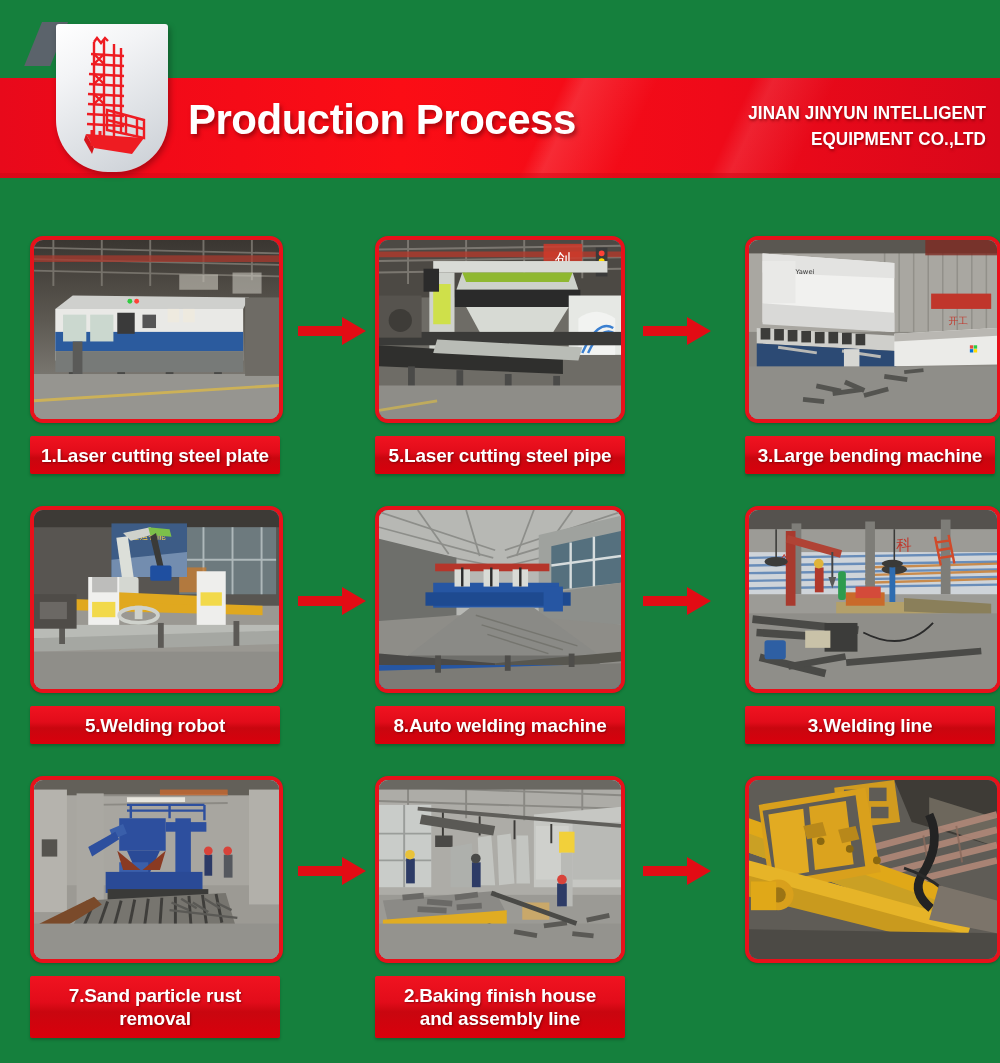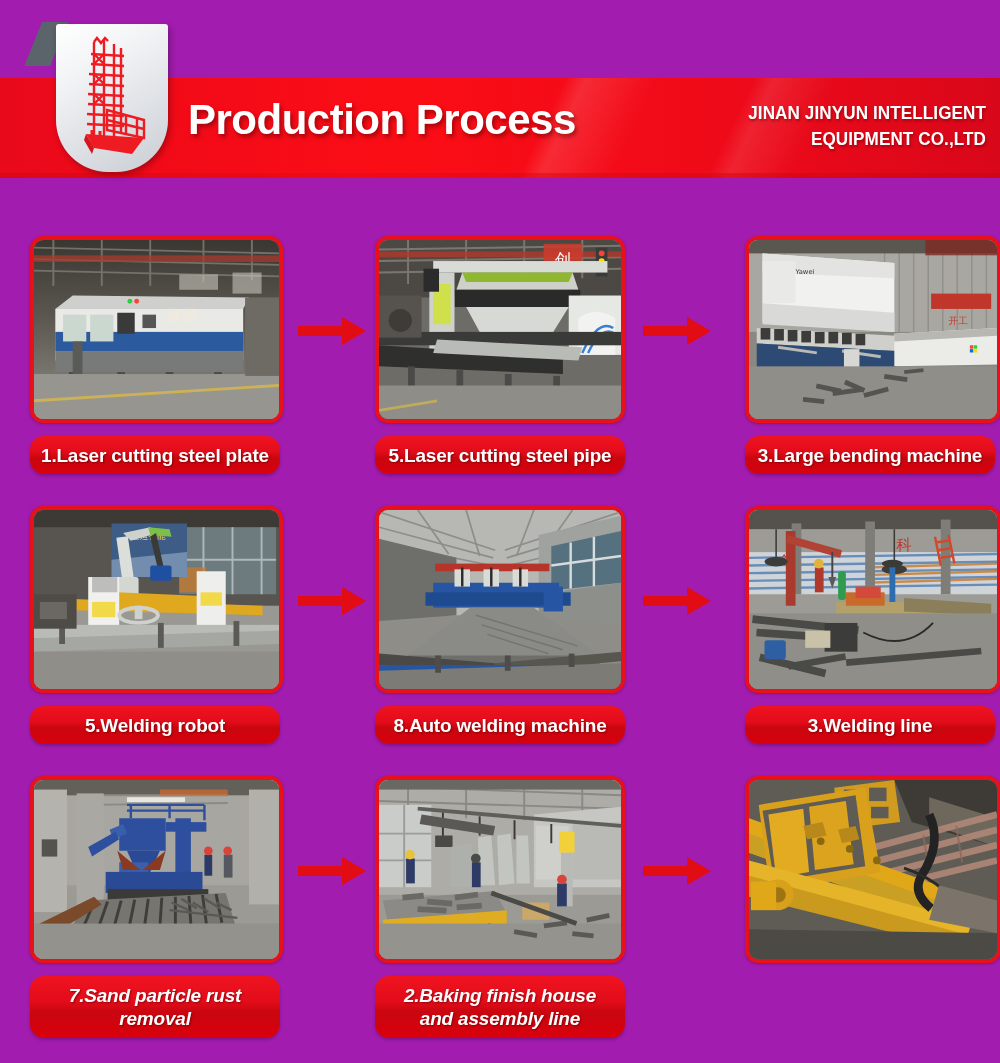--- a/index.html
+++ b/index.html
@@ -10,21 +10,21 @@
     height: 1063px;
     background: #ffffff;
     font-family: "Liberation Sans", sans-serif;
     overflow: hidden;
   }
 
   .page {
     position: relative;
     width: 1000px;
     height: 1063px;
-    background: #a21caf;
+    background: #15803d;
   }
 
   
   .header {
     position: absolute;
     left: 0; top: 0;
     width: 1000px;
     height: 185px;
   }
 
@@ -105,21 +105,21 @@
   .grid {
     position: absolute;
     left: 0; top: 236px;
     width: 1000px;
   }
   .row {
     position: relative;
     width: 1000px;
     height: 270px;
   }
-  .row.row-3 { height: 285px; font-style: italic; }
+  .row.row-3 { height: 285px; }
 
   .cell {
     position: absolute;
     top: 0;
     width: 266px;
   }
   .cell.col-1 { left: 30px; }
   .cell.col-2 { left: 375px; }
   .cell.col-3 { left: 745px; }
 
@@ -135,21 +135,21 @@
   }
   .cell.col-2 .photo-frame { width: 250px; }
   .cell.col-3 .photo-frame { width: 256px; }
 
   .photo-inner { position: absolute; inset: 0; overflow: hidden; }
 
   .label-pill {
     margin-top: 13px;
     width: 250px;
     min-height: 38px;
-    border-radius: 14px;
+    border-radius: 2px;
     background: linear-gradient(180deg, #f01320 0%, #e20c1a 42%, #c9060f 58%, #d9000c 100%);
     box-shadow: 0 2px 3px rgba(0,0,0,0.22);
     display: flex;
     align-items: center;
     justify-content: center;
     padding: 5px 8px;
   }
   .label-pill.two-line { min-height: 62px; }
   .label-text {
     color: #ffffff;

